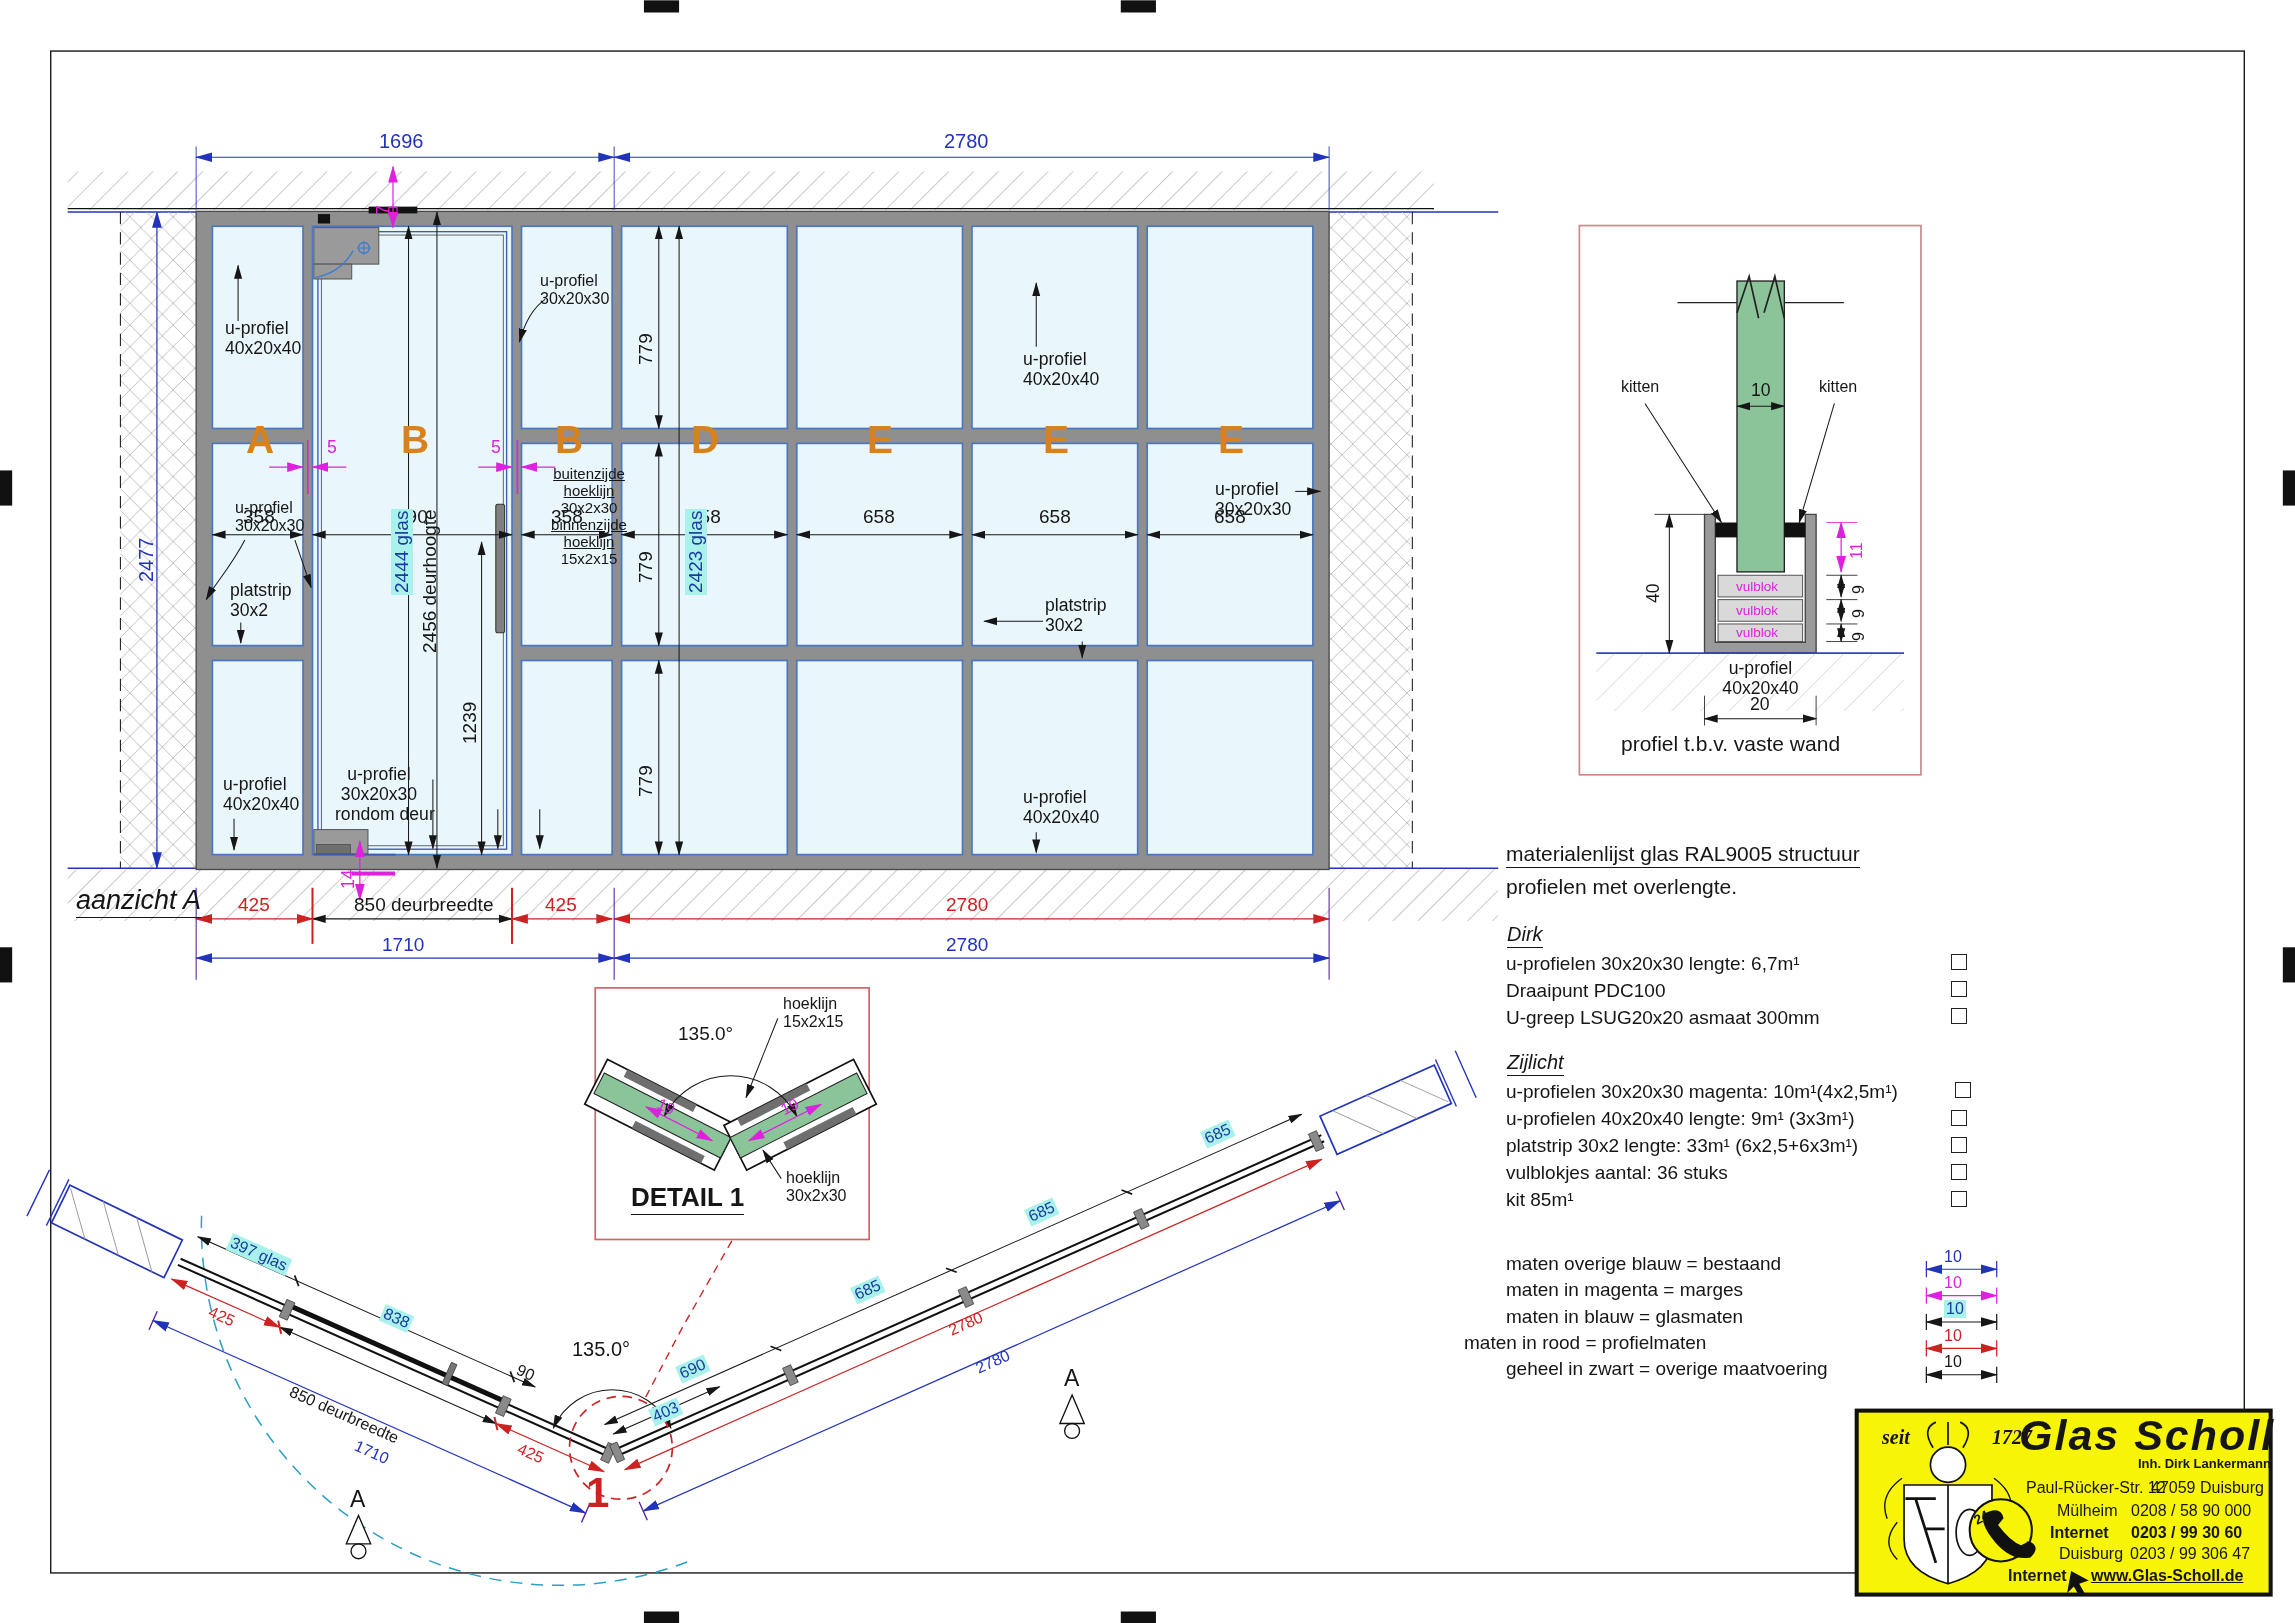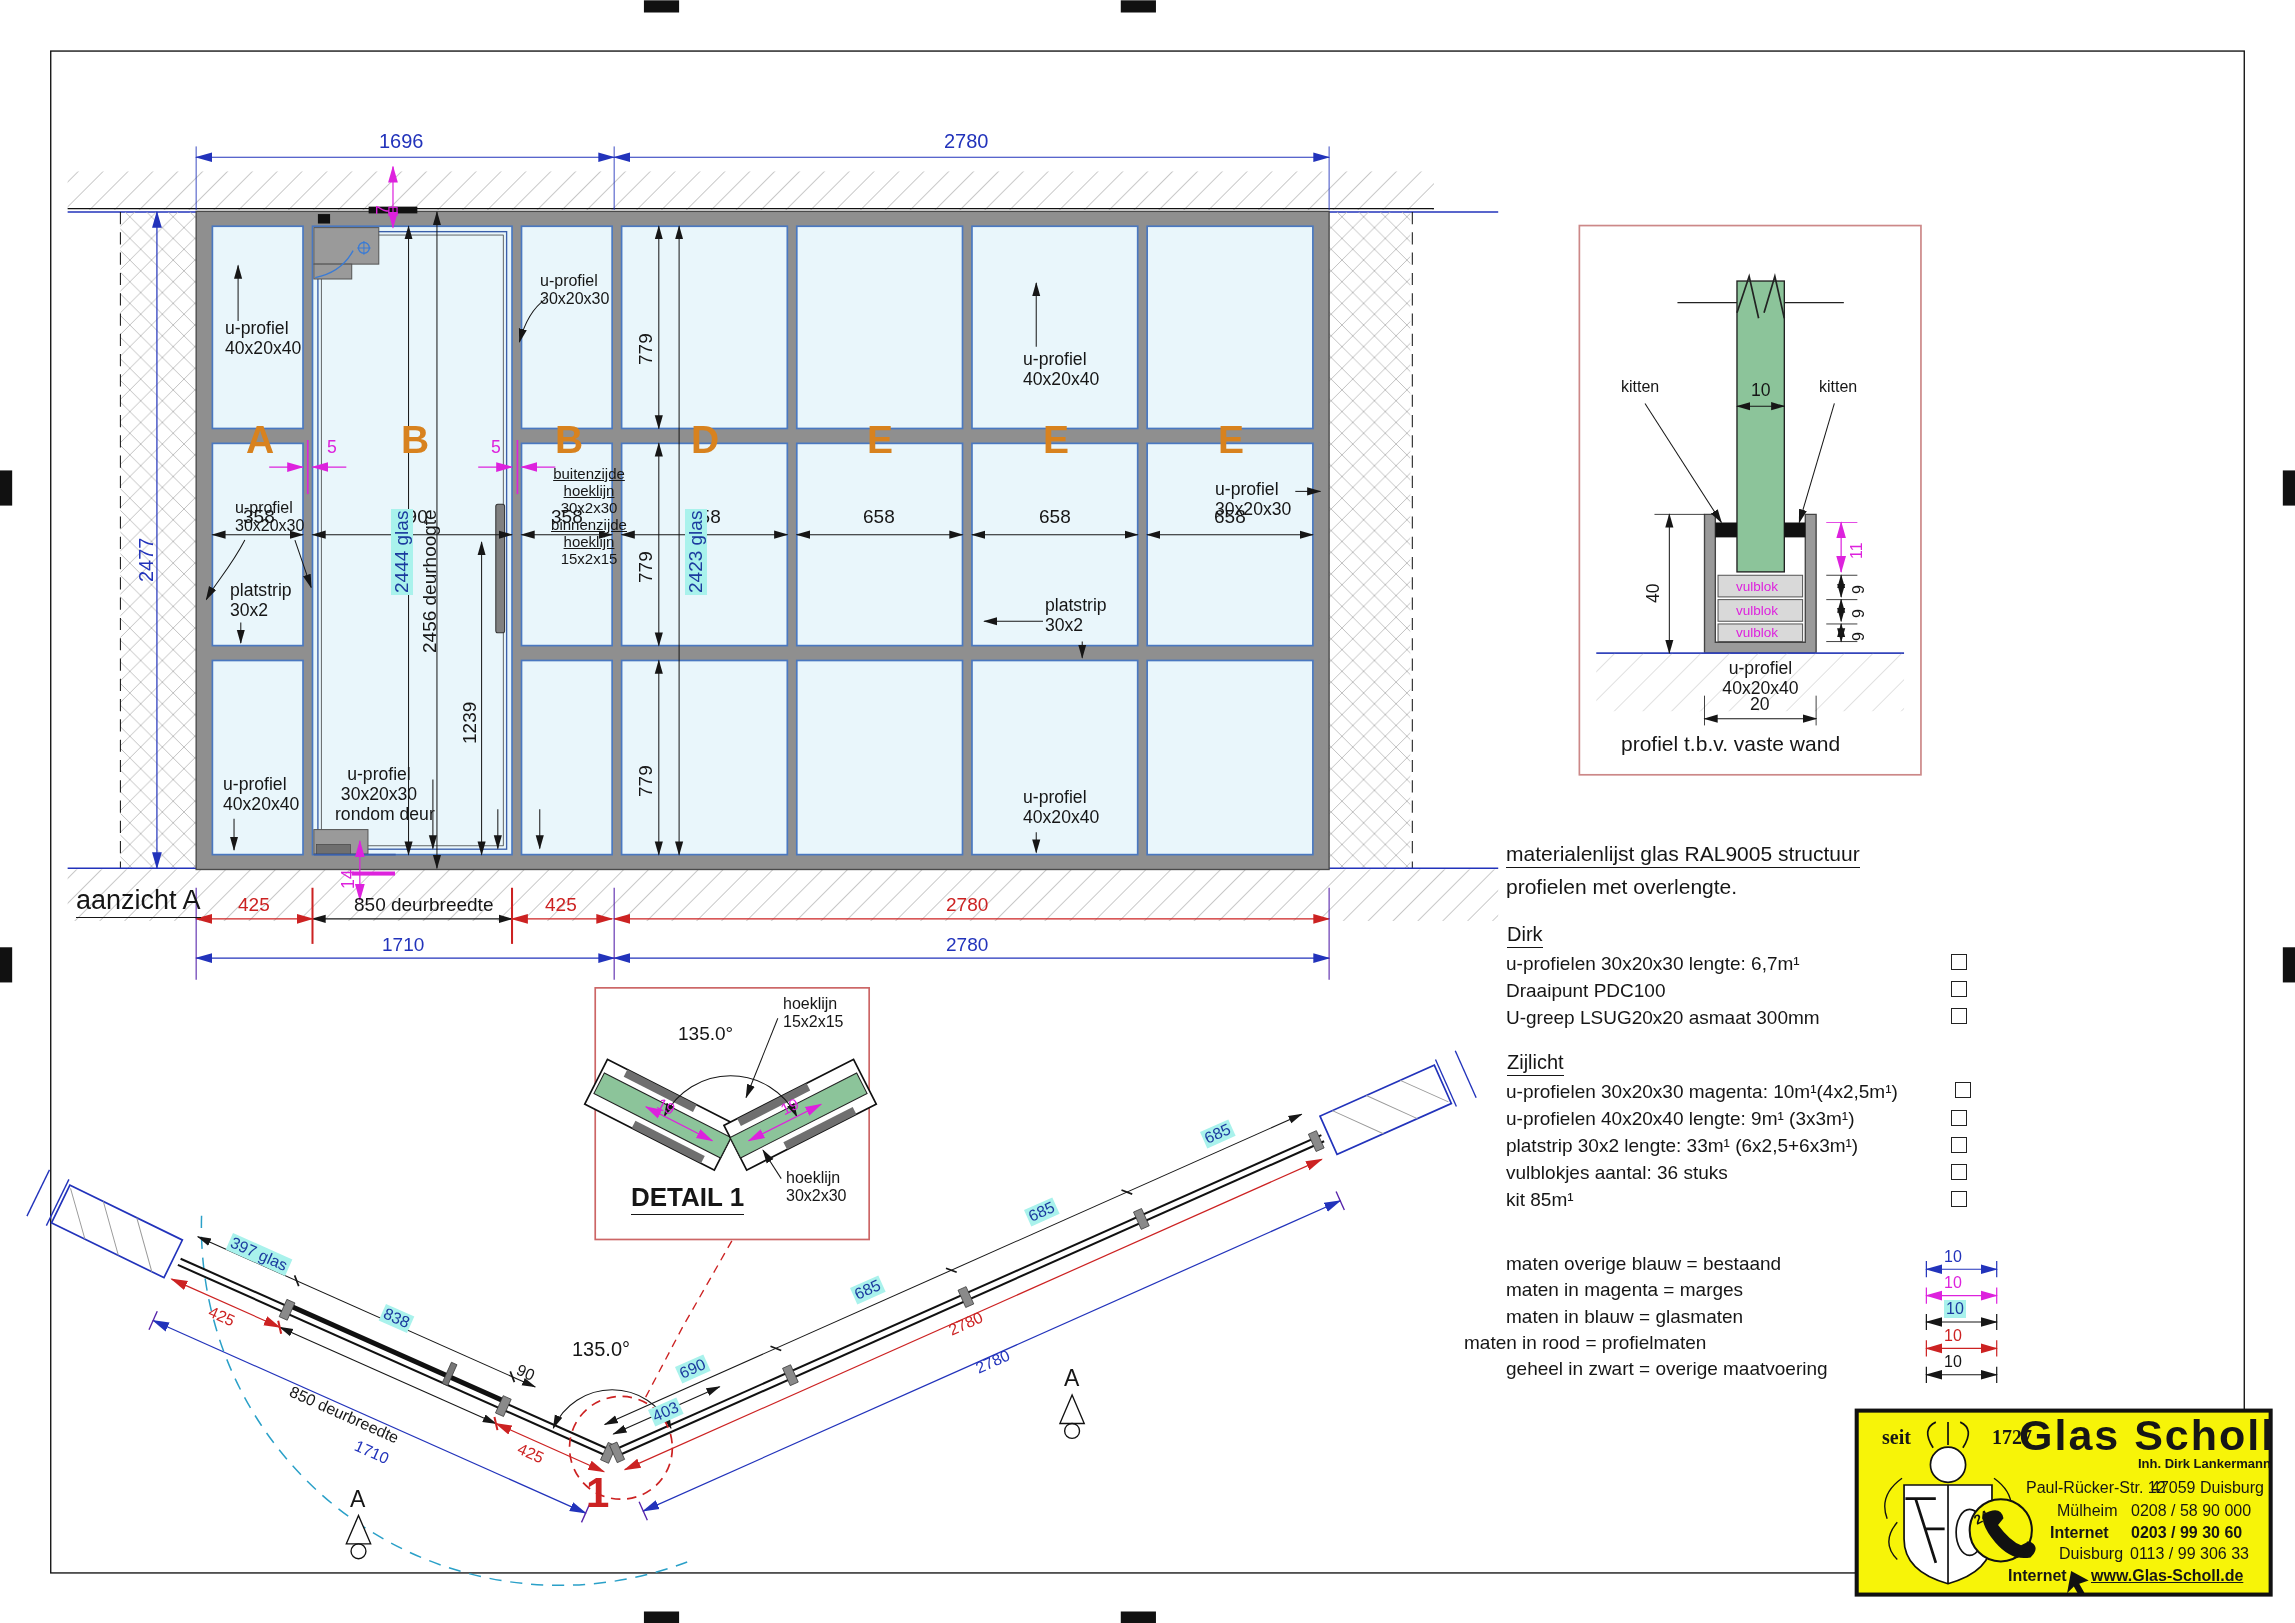--- a/index.html
+++ b/index.html
@@ -5,21 +5,21 @@
   html,body{margin:0;padding:0;background:#fff;}
   #sheet{position:relative;width:2295px;height:1624px;background:#fff;overflow:hidden;
          font-family:"Liberation Sans",sans-serif;}
   svg{position:absolute;left:0;top:0;}
   .lbl{position:absolute;font-family:"Liberation Sans",sans-serif;font-size:17.6px;color:#161616;
        white-space:nowrap;line-height:1.14;z-index:5;}
   .c{text-align:center;}
   .f20{font-size:13.5px}.f22{font-size:15px}.f24{font-size:16px}.f28{font-size:19px}
   .f30{font-size:20px}.f31{font-size:21px}.f34{font-size:23px}.f38{font-size:26px}
   .f40{font-size:27px}.f58{font-size:39px}.f62{font-size:42px}.f64{font-size:43px}
-  .b{font-weight:bold}.i{}
+  .b{font-weight:bold}.i{font-style:italic}
   .blue{color:#2233bb}.red{color:#cc2222}.mag{color:#dd22dd}.orange{color:#d8821e;font-weight:bold}
   .cyanbg{background:#a9f2ec;color:#1b3a9e;padding:0 2px;}
   .r90{transform:rotate(-90deg);transform-origin:left top;}
   .r24{transform:rotate(24deg);transform-origin:left top;}
   .rm24{transform:rotate(-24deg);transform-origin:left top;}
   .r27{transform:rotate(27deg);transform-origin:left top;}
   .rm27{transform:rotate(-27deg);transform-origin:left top;}
   .u{border-bottom:1.4px solid #161616;padding-bottom:1.4px;}
   .uu{text-decoration:underline;}
   .cb{position:absolute;width:13.5px;height:13.5px;border:1.4px solid #222;background:#fff;z-index:5;}
@@ -523,20 +523,20 @@
 <span class="lbl f30 b i serif" style="left:1992px;top:1426px">1727</span>
 <span class="lbl f64 b i" style="left:2019px;top:1411px;letter-spacing:2px">Glas Scholl</span>
 <span class="lbl b" style="left:2138px;top:1457px;font-size:13px">Inh. Dirk Lankermann</span>
 <span class="lbl f24" style="left:2026px;top:1479px">Paul-Rücker-Str. 12</span>
 <span class="lbl f24" style="left:2151px;top:1479px">47059 Duisburg</span>
 <span class="lbl f24" style="left:2057px;top:1502px">Mülheim</span>
 <span class="lbl f24" style="left:2131px;top:1502px">0208 / 58 90 000</span>
 <span class="lbl f24 b" style="left:2050px;top:1524px">Internet</span>
 <span class="lbl f24 b" style="left:2131px;top:1524px">0203 / 99 30 60</span>
 <span class="lbl f24" style="left:2059px;top:1545px">Duisburg</span>
-<span class="lbl f24" style="left:2130px;top:1545px">0113 / 99 306 33</span>
+<span class="lbl f24" style="left:2130px;top:1545px">0203 / 99 306 47</span>
 <span class="lbl f24 b" style="left:2008px;top:1567px">Internet</span>
 <span class="lbl f24 b uu" style="left:2091px;top:1567px">www.Glas-Scholl.de</span>
 <span class="lbl b" style="left:1974px;top:1510px;font-size:13.5px;transform:rotate(-28deg);color:#111">24</span>
 <span class="lbl b" style="left:2011px;top:1543px;font-size:13.5px;transform:rotate(-28deg);color:#111">Std</span>
 
 </div>
 
 
 </body></html>

